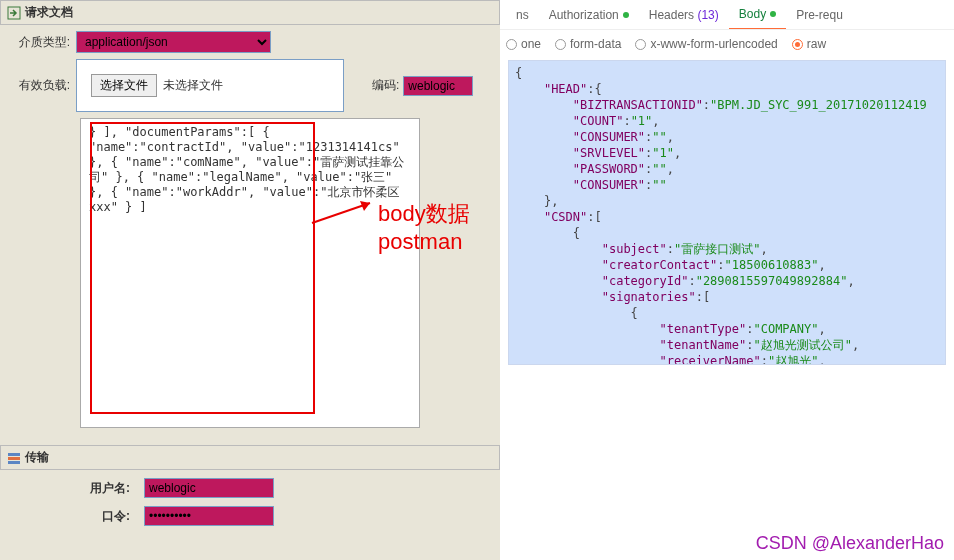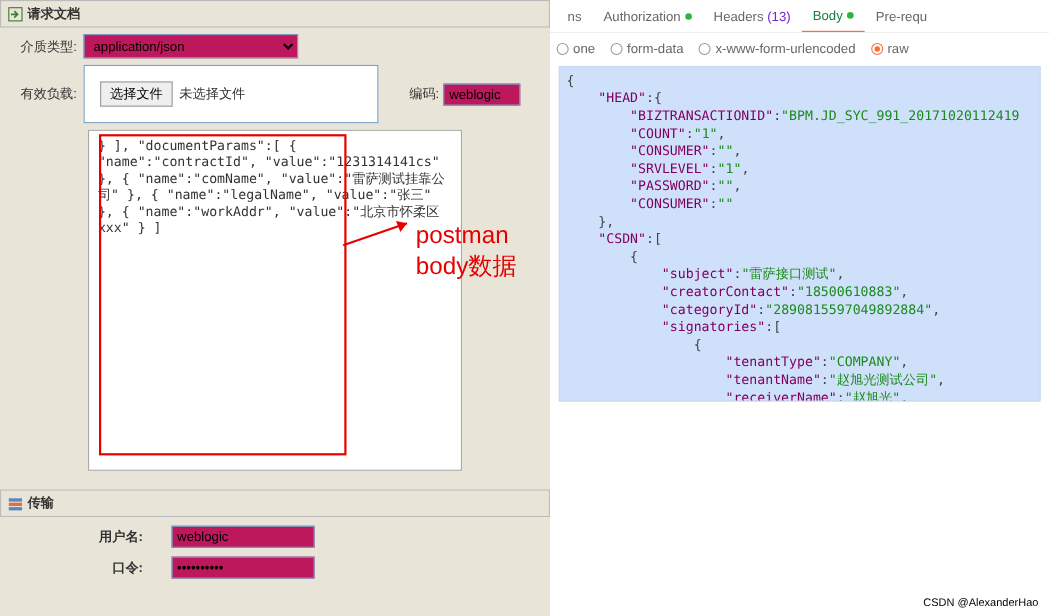--- a/index.html
+++ b/index.html
@@ -17,39 +17,39 @@
 .file-wrap{border:1px solid #7a9ec6;background:#fff;display:inline-flex;align-items:center;padding:14px}
 .enc-label{margin-left:28px;margin-right:4px}
 .enc-input{width:70px}
 .json-box{background:#fff;border:1px solid #aaa;margin:4px 0 0 70px;width:340px;height:310px;padding:6px 8px;font-family:Consolas,monospace;font-size:12px;line-height:15px;overflow:hidden;position:relative}
 .redbox{position:absolute;border:2px solid #e80000;left:90px;top:122px;width:225px;height:292px;pointer-events:none}
 .arrow{position:absolute;left:310px;top:195px;pointer-events:none}
 .annot{position:absolute;left:378px;top:200px;color:#e80000;font-size:22px;line-height:28px;pointer-events:none}
 .transfer-hdr{position:absolute;left:0;top:445px;width:500px;background:#701a75}
 .transfer-form{position:absolute;left:0;top:470px;width:500px;padding:8px 10px}
 .tf-row{display:flex;align-items:center;margin-bottom:8px}
-.tf-lbl{width:120px;text-align:right;font-weight:bold;margin-right:26px}
+.tf-lbl{width:120px;text-align:right;font-weight:bold;margin-right:14px}
 .tf-input{width:130px;padding:3px 5px}
 .underline{}
 
 .right-pane{position:absolute;left:500px;top:0;width:454px;height:560px;background:#fff}
 .pm-tabs{display:flex;align-items:center;height:30px;border-bottom:1px solid #eee;font-size:12px;color:#666;padding-left:6px;overflow:hidden}
 .pm-tab{padding:0 10px;height:30px;display:flex;align-items:center;cursor:pointer;white-space:nowrap}
 .pm-tab.active{border-bottom:2px solid #ff6c37;color:#15803d}
 .dot-g{display:inline-block;width:6px;height:6px;border-radius:50%;background:#2fb344;margin-left:4px}
 .pm-sub{display:flex;align-items:center;height:28px;padding-left:6px;font-size:12px;color:#666;overflow:hidden}
 .radio{display:inline-flex;align-items:center;margin-right:14px;cursor:pointer;white-space:nowrap}
 .rdot{width:11px;height:11px;border-radius:50%;border:1px solid #999;margin-right:4px;display:inline-flex;align-items:center;justify-content:center}
 .rdot.on{border-color:#ff6c37}
 .rdot.on::after{content:"";width:5px;height:5px;border-radius:50%;background:#ff6c37}
 .pm-body{margin:2px 8px;border:1px solid #cbd7ee;background:#cfe0fb;height:305px;padding:4px 6px;font-family:Consolas,monospace;font-size:12px;line-height:16px;overflow:hidden;white-space:pre}
 .k{color:#800060}
 .s{color:#1a8a1a}
 .p{color:#444}
-.watermark{position:absolute;right:10px;bottom:6px;color:#000000;font-size:10px}
+.watermark{position:absolute;right:10px;bottom:6px;color:#a21caf;font-size:18px}
 </style>
 </head>
 <body>
 
 <div class="left-pane">
   <div class="section-hdr">
     <svg width="14" height="14" viewBox="0 0 14 14">
         <rect x="1" y="1" width="12" height="12" fill="none" stroke="#3a7a3a"></rect>
         <path d="M3 7 L9 7 M6 4 L9 7 L6 10" stroke="#3a7a3a" fill="none" stroke-width="1.5"></path>
       </svg>
@@ -92,22 +92,22 @@
          }
       ]</span></div>
   </div>
 
   <div class="redbox"></div>
   <svg class="arrow" width="70" height="40">
       <path d="M2 28 L60 8" stroke="#e80000" stroke-width="2" fill="none"></path>
       <path d="M60 8 L50 6 L54 16 Z" fill="#e80000"></path>
     </svg>
   <div class="annot">
+    <div>body数据</div>
     <div>postman</div>
-    <div>body数据</div>
   </div>
 
   <div class="transfer-hdr">
     <div class="section-hdr">
       <svg width="14" height="14" viewBox="0 0 14 14">
           <rect x="1" y="2" width="12" height="3" fill="#5b86c4"></rect>
           <rect x="1" y="6" width="12" height="3" fill="#e07040"></rect>
           <rect x="1" y="10" width="12" height="3" fill="#5b86c4"></rect>
         </svg>
       <span>传输</span>

